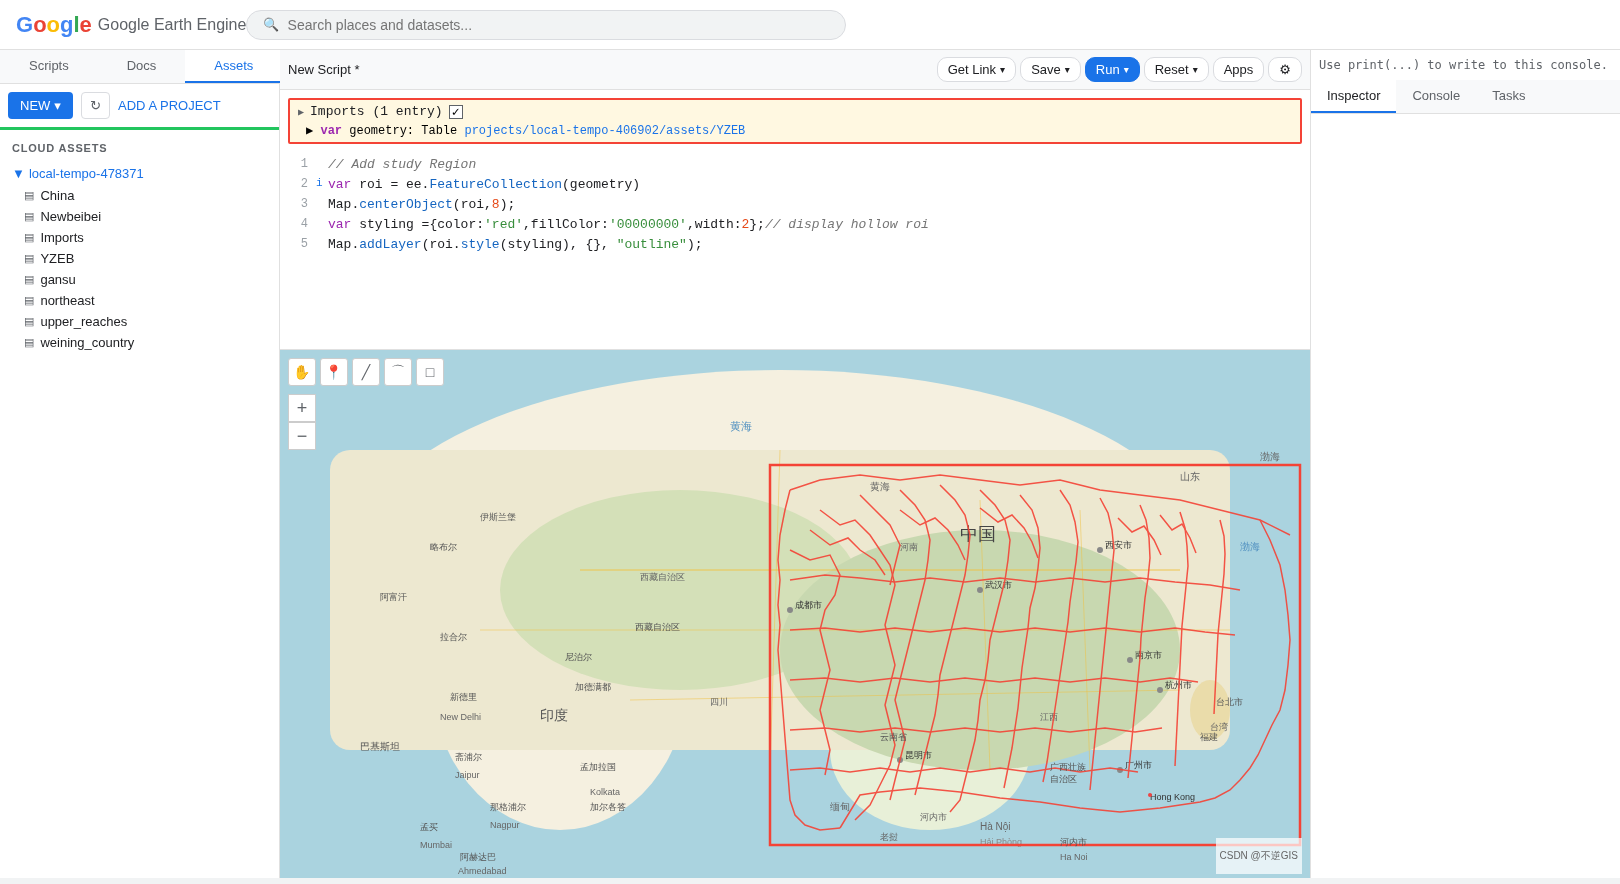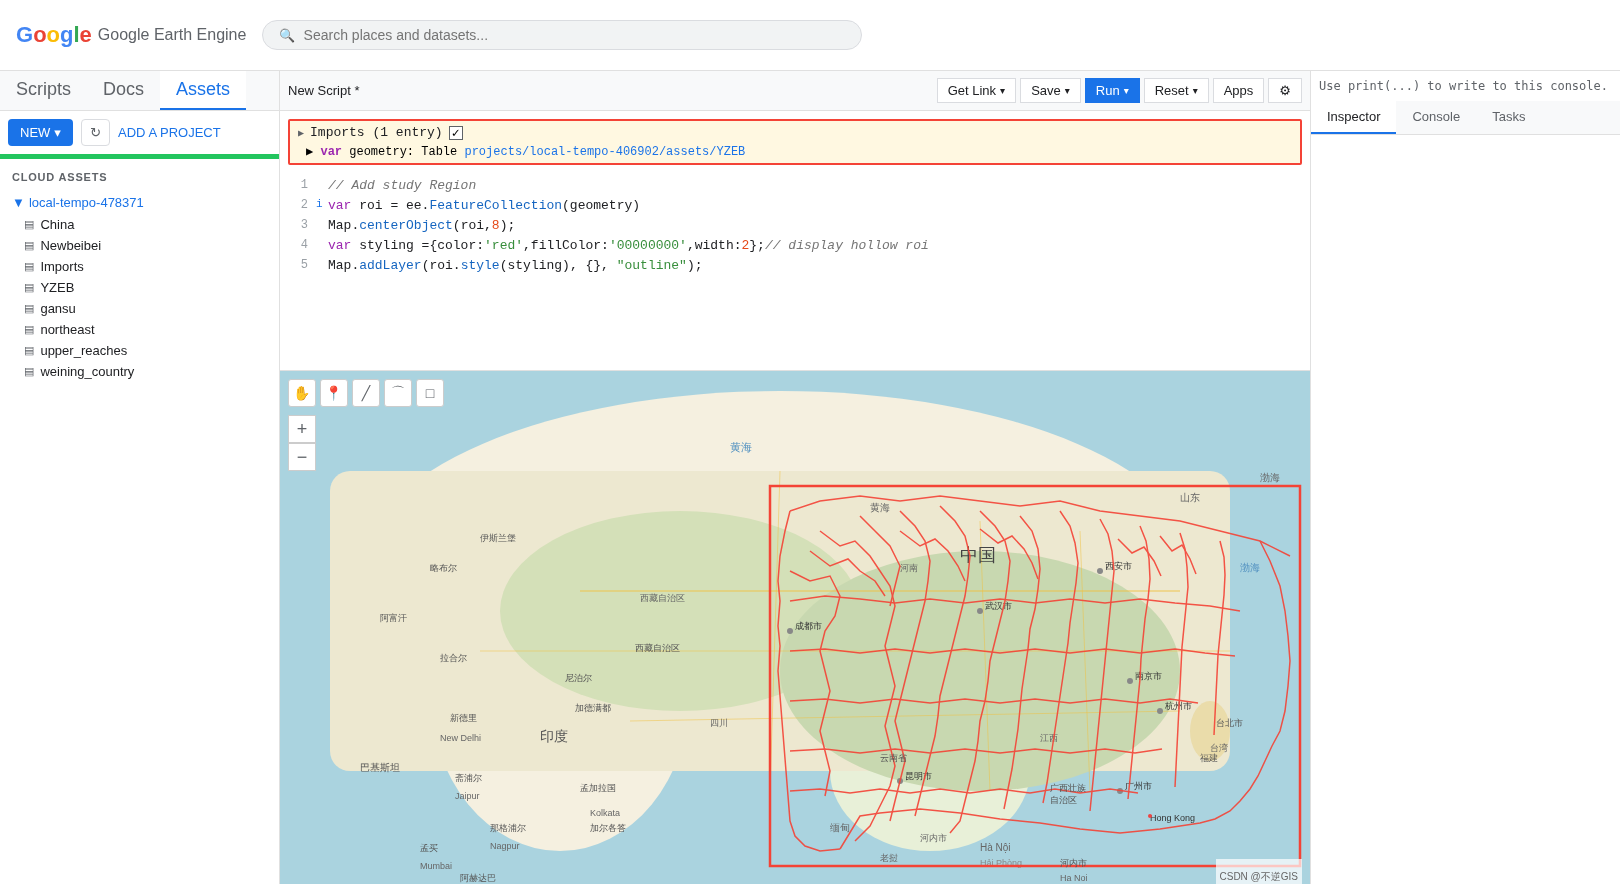--- a/index.html
+++ b/index.html
@@ -2,25 +2,24 @@
 <html><head>
   <meta charset="utf-8">
   <style>
     * { margin: 0; padding: 0; box-sizing: border-box; }
     body { font-family: Arial, sans-serif; font-size: 13px; background: #f1f3f4; overflow: hidden; width: 1620px; height: 884px; }
 
     
     #top-header {
       display: flex;
       align-items: center;
-      height: 71px;
+      height: 50px;
       background: #fff;
       border-bottom: 1px solid #e0e0e0;
       padding: 0 16px;
-      gap: 16px;
     }
     #logo {
       display: flex;
       align-items: center;
       gap: 6px;
       font-size: 18px;
       font-weight: 400;
       color: #5f6368;
       white-space: nowrap;
     }
@@ -69,39 +68,39 @@
       flex-shrink: 0;
     }
 
     
     #left-tabs {
       display: flex;
       border-bottom: 1px solid #e0e0e0;
       background: #f8f9fa;
     }
     .left-tab {
-      padding: 8px 16px;
-      cursor: pointer;
-      font-size: 18px;
+      padding: 8px 29px;
+      cursor: pointer;
+      font-size: 13px;
       color: #5f6368;
       border-bottom: 2px solid transparent;
     }
     .left-tab.active {
       color: #1a73e8;
       border-bottom: 2px solid #1a73e8;
       background: #fff;
     }
 
     
     #left-actions {
       display: flex;
       align-items: center;
       padding: 8px 8px;
       gap: 8px;
-      border-bottom: 5px solid #22c55e;
+      border-bottom: 3px solid #22c55e;
     }
     #new-btn {
       background: #1a73e8;
       color: #fff;
       border: none;
       border-radius: 4px;
       padding: 6px 12px;
       cursor: pointer;
       font-size: 13px;
       display: flex;
@@ -181,21 +180,21 @@
     }
     #script-title {
       flex: 1;
       font-size: 13px;
       color: #202124;
       font-weight: 500;
     }
     .toolbar-btn {
       background: #fff;
       border: 1px solid #dadce0;
-      border-radius: 0;
+      border-radius: 10px;
       padding: 4px 10px;
       cursor: pointer;
       font-size: 13px;
       color: #202124;
       display: flex;
       align-items: center;
       gap: 4px;
     }
     .toolbar-btn.primary {
       background: #1a73e8;

